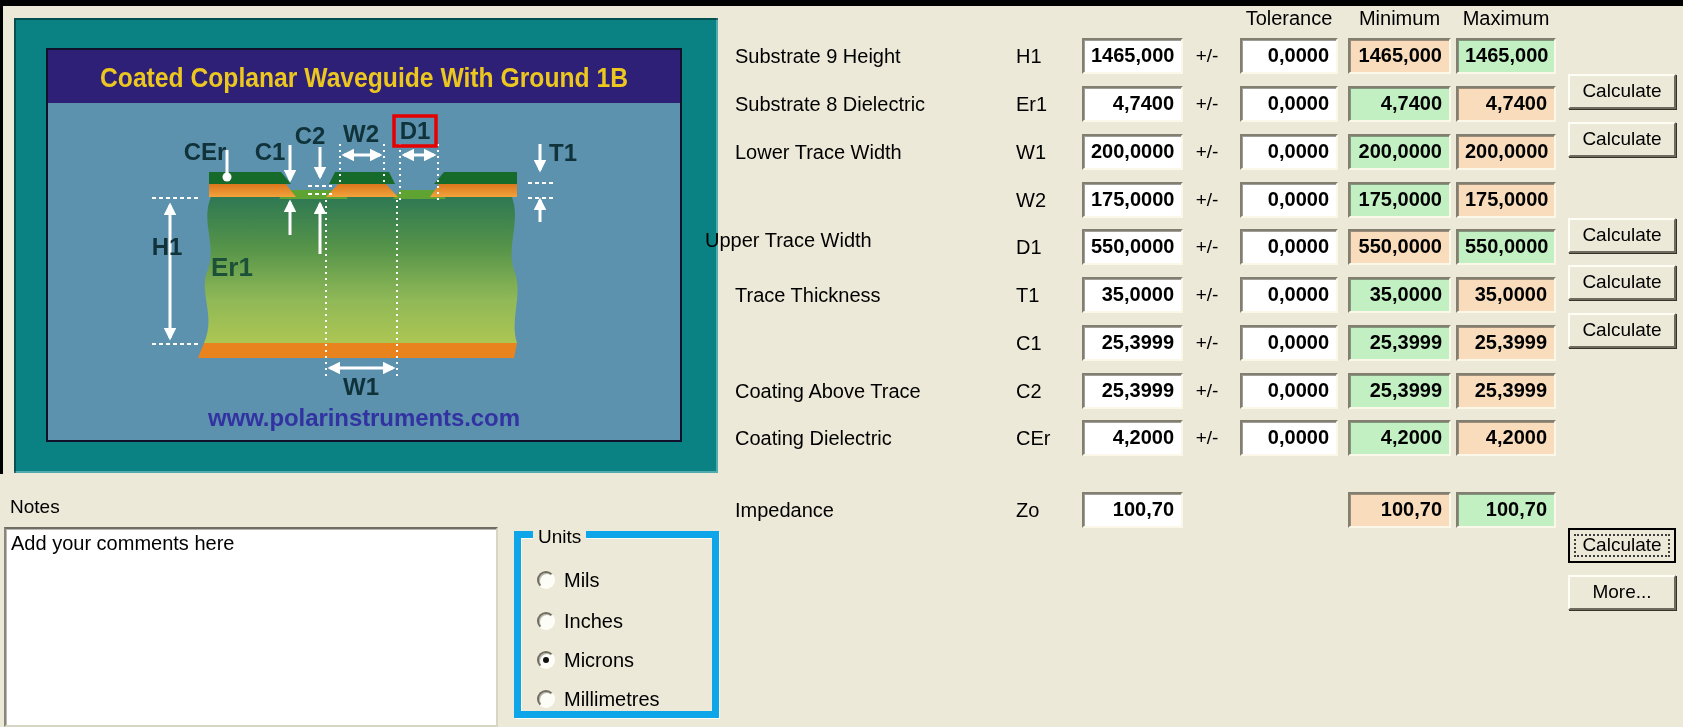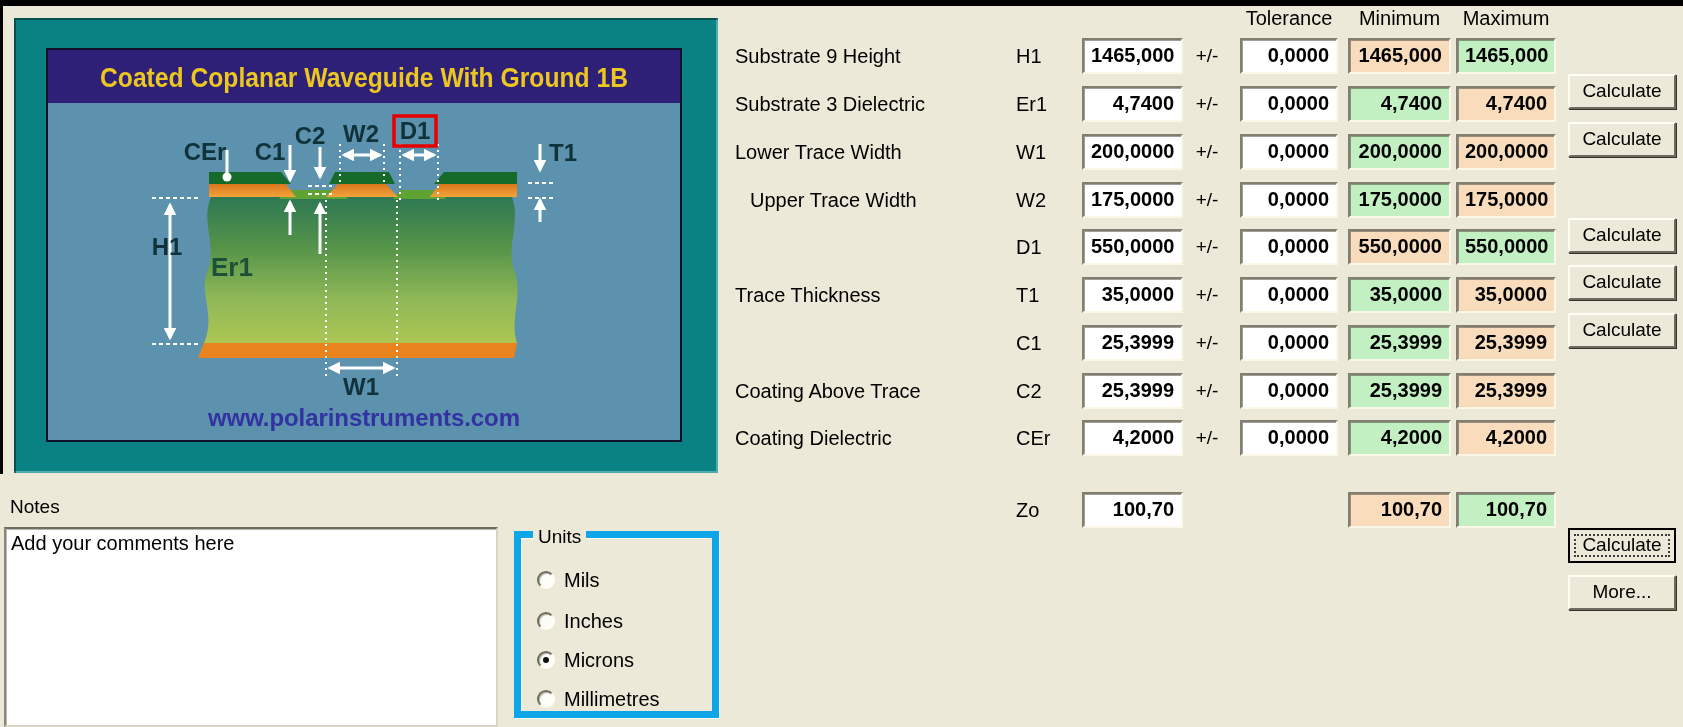--- a/index.html
+++ b/index.html
@@ -155,40 +155,40 @@
       <div class="lbl" style="position: absolute; left: 735px; width: 275px;">Substrate 9 Height</div>
       <div class="lbl" style="position: absolute; left: 1016px; width: 55px;">H1</div>
       <div class="field" style="position: absolute; left: 1082px; width: 101px;">1465,000</div>
       <div class="pm" style="position: absolute; left: 1186px; width: 42px;">+/-</div>
       <div class="field" style="position: absolute; left: 1240px; width: 98px;">0,0000</div>
       <div class="field peach" style="position: absolute; left: 1348px; width: 103px;">1465,000</div>
       <div class="field mint" style="position: absolute; left: 1456px; width: 100px;">1465,000</div>
       <div class="btn" style="position: absolute; left: 1568px; width: 108px; top: 0px;">Calculate</div>
     </div>
     <div class="row" style="top: 86px;">
-      <div class="lbl" style="position: absolute; left: 735px; width: 275px;">Substrate 3 Dielectric</div>
+      <div class="lbl" style="position: absolute; left: 735px; width: 275px;">Substrate 8 Dielectric</div>
       <div class="lbl" style="position: absolute; left: 1016px; width: 55px;">Er1</div>
       <div class="field" style="position: absolute; left: 1082px; width: 101px;">4,7400</div>
       <div class="pm" style="position: absolute; left: 1186px; width: 42px;">+/-</div>
       <div class="field" style="position: absolute; left: 1240px; width: 98px;">0,0000</div>
       <div class="field mint" style="position: absolute; left: 1348px; width: 103px;">4,7400</div>
       <div class="field peach" style="position: absolute; left: 1456px; width: 100px;">4,7400</div>
       <div class="btn" style="position: absolute; left: 1568px; width: 108px; top: 0px;">Calculate</div>
     </div>
     <div class="row" style="top: 134px;">
       <div class="lbl" style="position: absolute; left: 735px; width: 275px;">Lower Trace Width</div>
       <div class="lbl" style="position: absolute; left: 1016px; width: 55px;">W1</div>
       <div class="field" style="position: absolute; left: 1082px; width: 101px;">200,0000</div>
       <div class="pm" style="position: absolute; left: 1186px; width: 42px;">+/-</div>
       <div class="field" style="position: absolute; left: 1240px; width: 98px;">0,0000</div>
       <div class="field mint" style="position: absolute; left: 1348px; width: 103px;">200,0000</div>
       <div class="field peach" style="position: absolute; left: 1456px; width: 100px;">200,0000</div>
     </div>
     <div class="row" style="top: 182px;">
-      <div class="lbl" style="position: absolute; left: 750px; width: 275px;">Upper Trace Width</div>
+      <div class="lbl" style="position: absolute; left: 705px; width: 275px; margin-top: 40px;">Upper Trace Width</div>
       <div class="lbl" style="position: absolute; left: 1016px; width: 55px;">W2</div>
       <div class="field" style="position: absolute; left: 1082px; width: 101px;">175,0000</div>
       <div class="pm" style="position: absolute; left: 1186px; width: 42px;">+/-</div>
       <div class="field" style="position: absolute; left: 1240px; width: 98px;">0,0000</div>
       <div class="field mint" style="position: absolute; left: 1348px; width: 103px;">175,0000</div>
       <div class="field peach" style="position: absolute; left: 1456px; width: 100px;">175,0000</div>
       <div class="btn" style="position: absolute; left: 1568px; width: 108px; top: 0px;">Calculate</div>
     </div>
     <div class="row" style="top: 229px;">
       <div class="lbl" style="position: absolute; left: 1016px; width: 55px;">D1</div>
@@ -231,20 +231,21 @@
       <div class="lbl" style="position: absolute; left: 1016px; width: 55px;">CEr</div>
       <div class="field" style="position: absolute; left: 1082px; width: 101px;">4,2000</div>
       <div class="pm" style="position: absolute; left: 1186px; width: 42px;">+/-</div>
       <div class="field" style="position: absolute; left: 1240px; width: 98px;">0,0000</div>
       <div class="field mint" style="position: absolute; left: 1348px; width: 103px;">4,2000</div>
       <div class="field peach" style="position: absolute; left: 1456px; width: 100px;">4,2000</div>
     </div>
   </div>
 
 <div class="row" style="top:492px;">
+  <span class="abs lbl" style="left:735px;width:275px;">Impedance</span>
   <span class="abs lbl" style="left:1016px;width:55px;">Zo</span>
   <div class="abs field" style="left:1082px;width:101px;">100,70</div>
   <div class="abs field peach" style="left:1348px;width:103px;">100,70</div>
   <div class="abs field mint" style="left:1456px;width:100px;">100,70</div>
   <div class="abs btn default" style="left:1568px;width:108px;top:0;">Calculate</div>
 </div>
 <div class="abs btn" style="left:1568px;top:539px;width:108px;">More...</div>
 
 <span class="abs" id="notes-label">Notes</span>
 <div class="abs" id="notes-box">Add your comments here</div>

